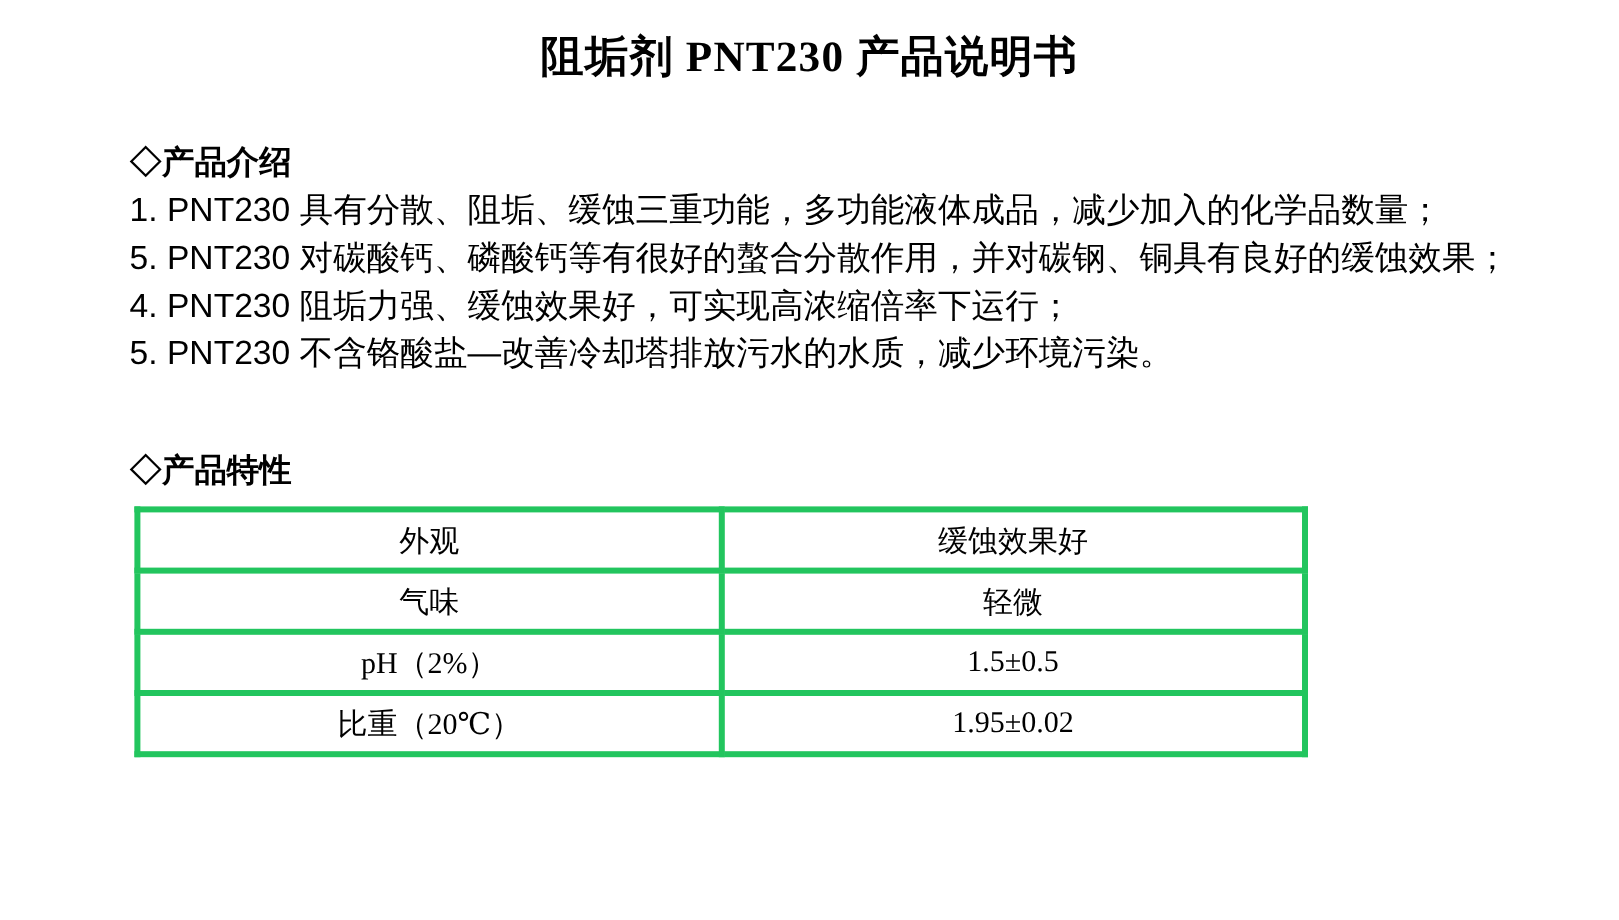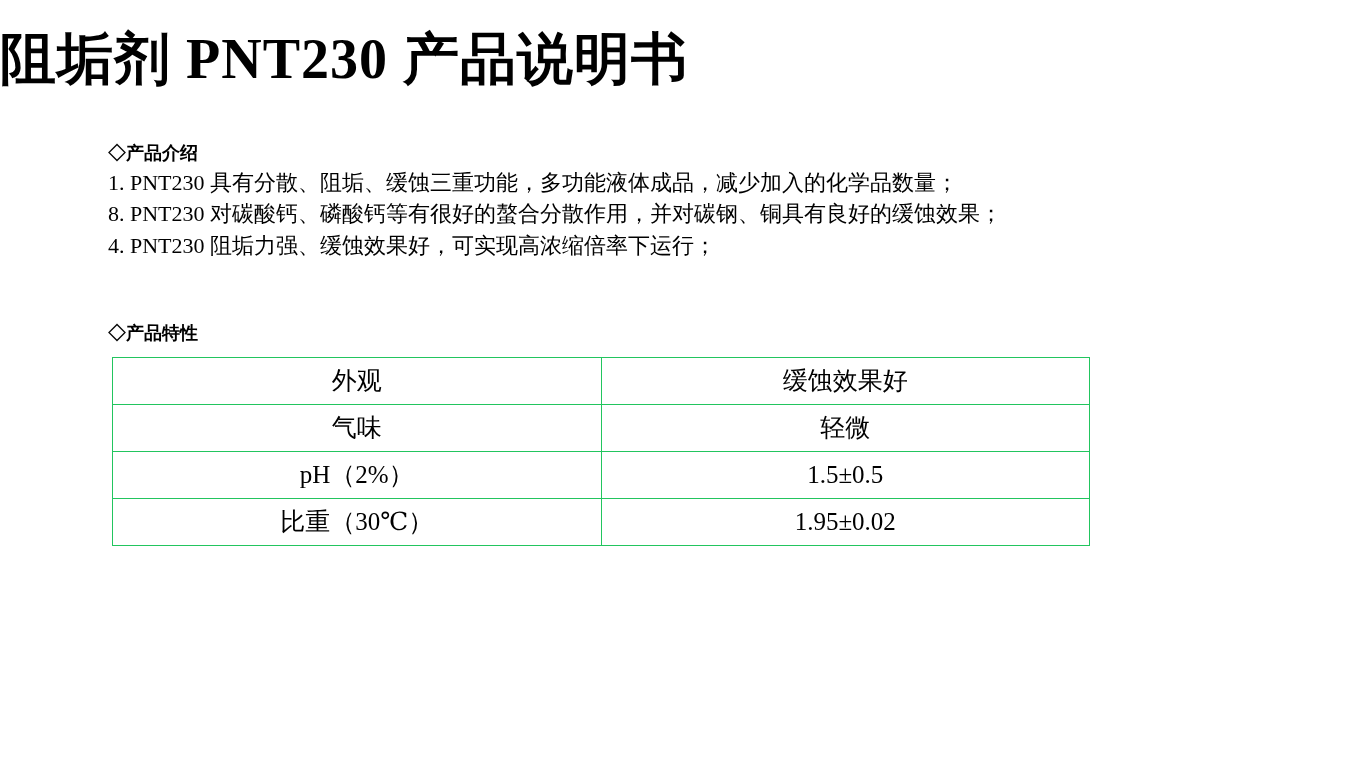--- a/index.html
+++ b/index.html
@@ -14,60 +14,60 @@
     color: #000000;
     overflow: hidden;
   }
   .page {
     position: relative;
     width: 1349px;
     height: 767px;
     box-sizing: border-box;
   }
   .doc-title {
-    text-align: left;
-    font-size: 56px;
+    text-align: center;
+    font-size: 36px;
     font-weight: bold;
     letter-spacing: 1px;
     margin: 26px 0 12px 0;
     line-height: 1.2;
     font-family: "Liberation Serif", "DejaVu Serif", serif;
   }
   .section-heading {
-    font-size: 18px;
+    font-size: 27px;
     font-weight: bold;
     margin: 0;
     padding: 0 0 2px 0;
     font-family: Liberation Sans, sans-serif;
   }
   .body-block {
     margin-left: 108px;
     margin-right: 32px;
   }
   .intro-heading-wrap {
     margin-top: 48px;
   }
   .para {
-    font-size: 22px;
+    font-size: 28px;
     line-height: 1.42;
     margin: 0;
     text-align: justify;
-    font-family: Liberation Serif, serif;
+    font-family: Liberation Sans, sans-serif;
   }
   .features-heading-wrap {
     margin-top: 60px;
   }
   table.spec {
     border-collapse: collapse;
     margin: 10px 0 0 112px;
     width: 978px;
     table-layout: fixed;
   }
   table.spec td {
-    border: 1px solid #22c55e;
+    border: 5px solid #22c55e;
     height: 46px;
     text-align: center;
     vertical-align: middle;
     font-size: 25px;
     font-family: "Liberation Serif", "DejaVu Serif", serif;
     padding: 0 6px;
   }
   table.spec td.col-left { width: 50%; }
   table.spec td.col-right { width: 50%; }
 </style>
@@ -75,22 +75,23 @@
 <body>
 
 <div class="page">
 
   <h1 class="doc-title">阻垢剂 PNT230 产品说明书</h1>
 
   <div class="body-block intro-heading-wrap">
     <div class="section-heading">◇产品介绍</div>
 
     <p class="para">1. PNT230 具有分散、阻垢、缓蚀三重功能，多功能液体成品，减少加入的化学品数量；</p>
-    <p class="para">8. PNT230 对碳酸钙、磷酸钙等有很好的螯合分散作用，并对碳钢、铜具有良好的缓蚀效果；</p>
+    <p class="para">5. PNT230 对碳酸钙、磷酸钙等有很好的螯合分散作用，并对碳钢、铜具有良好的缓蚀效果；</p>
     <p class="para">4. PNT230 阻垢力强、缓蚀效果好，可实现高浓缩倍率下运行；</p>
+    <p class="para">5. PNT230 不含铬酸盐—改善冷却塔排放污水的水质，减少环境污染。</p>
   </div>
 
   <div class="body-block features-heading-wrap">
     <div class="section-heading">◇产品特性</div>
   </div>
 
   <table class="spec">
     <tbody>
       <tr>
         <td class="col-left">外观</td>
@@ -98,19 +99,19 @@
       </tr>
       <tr>
         <td class="col-left">气味</td>
         <td class="col-right">轻微</td>
       </tr>
       <tr>
         <td class="col-left">pH（2%）</td>
         <td class="col-right">1.5±0.5</td>
       </tr>
       <tr>
-        <td class="col-left">比重（30℃）</td>
+        <td class="col-left">比重（20℃）</td>
         <td class="col-right">1.95±0.02</td>
       </tr>
     </tbody>
   </table>
 
 </div>
 
 </body></html>

